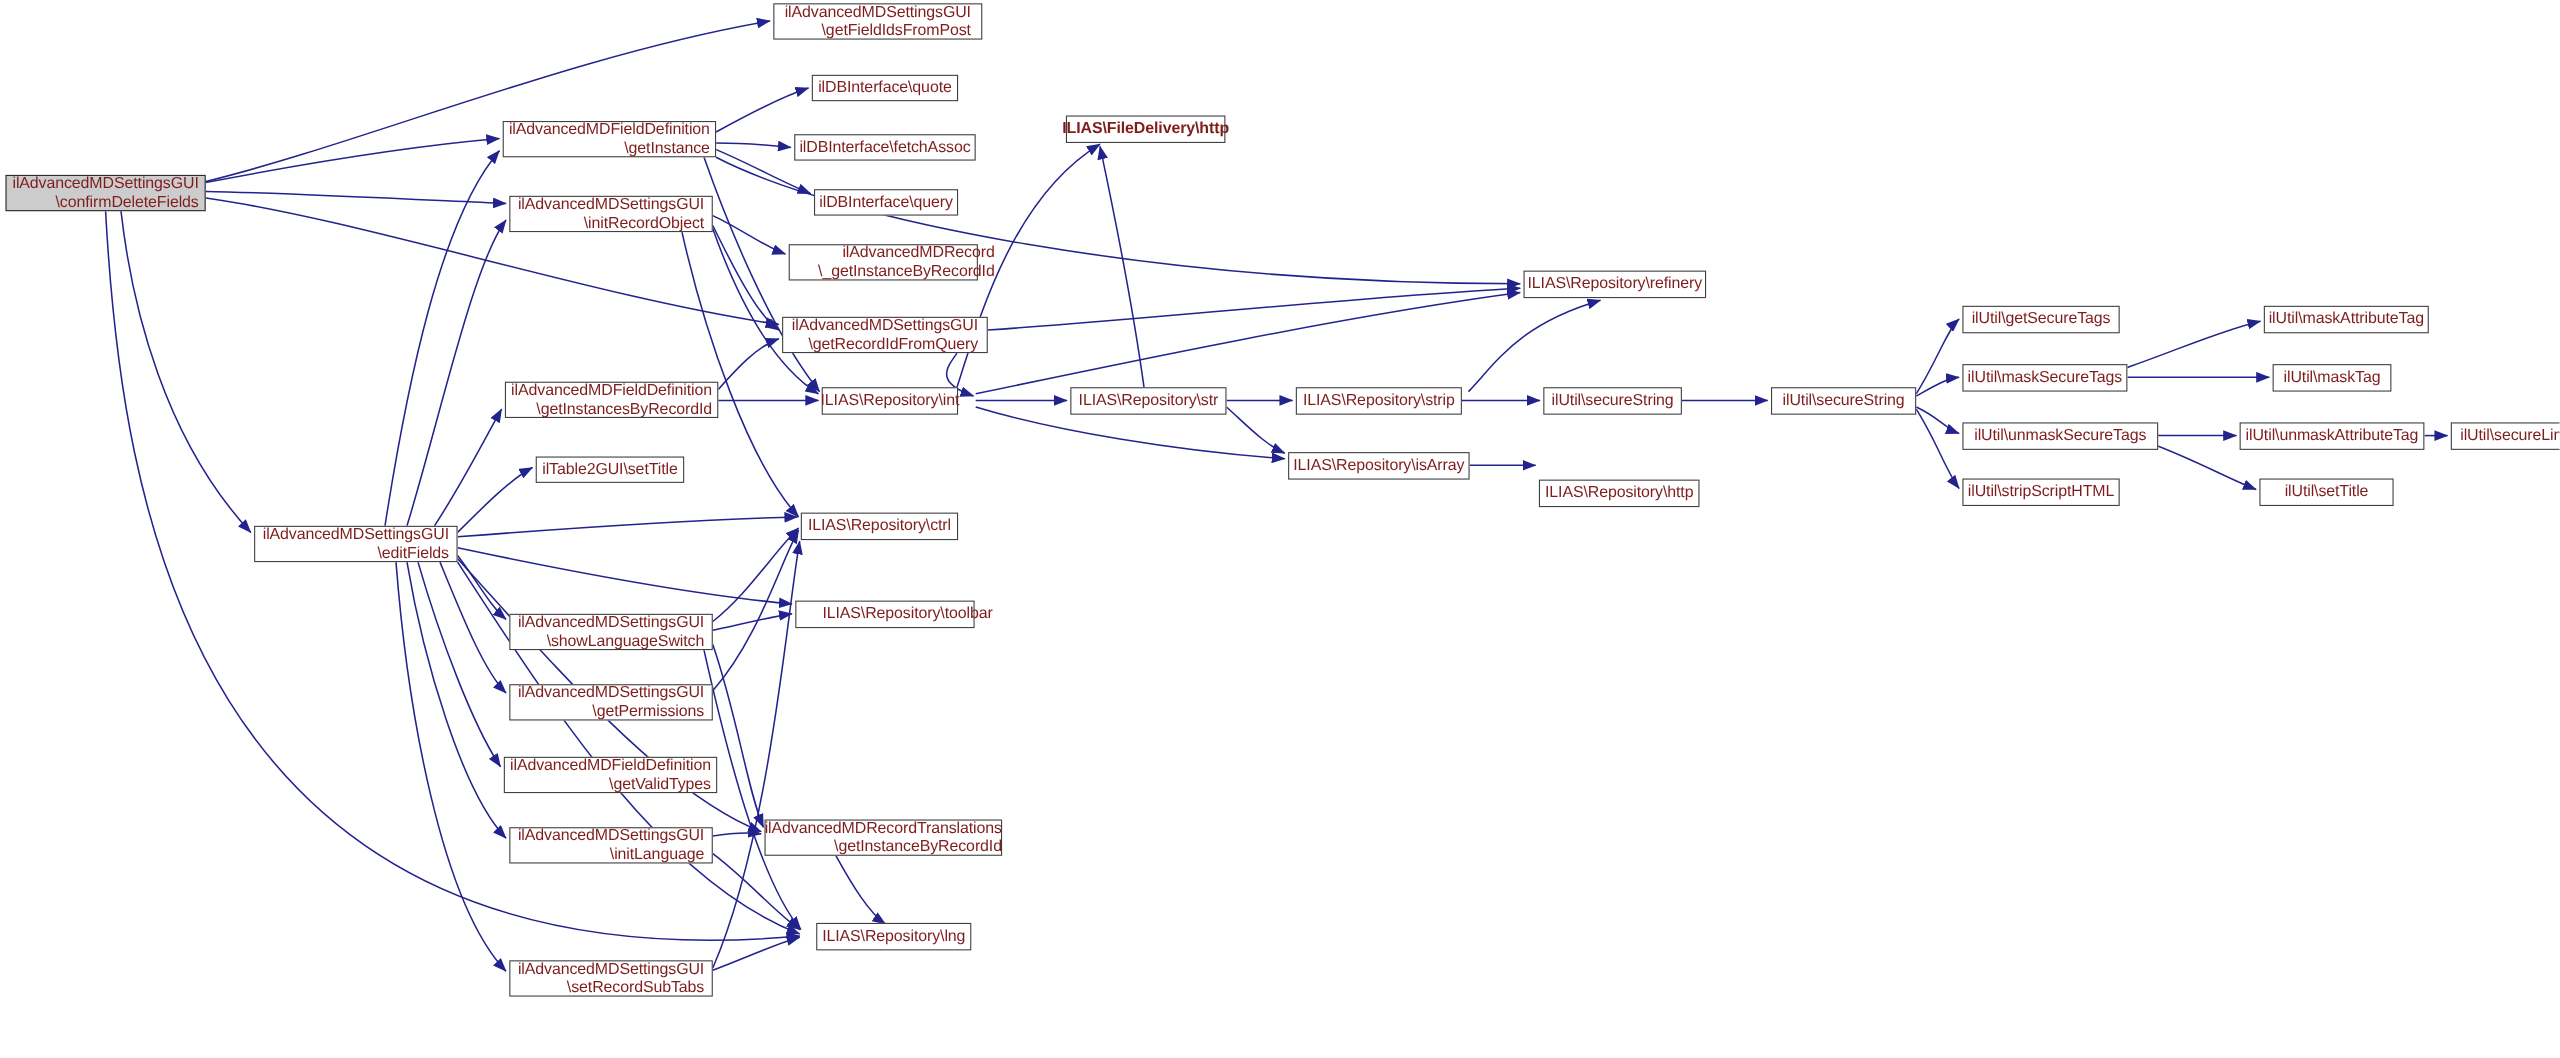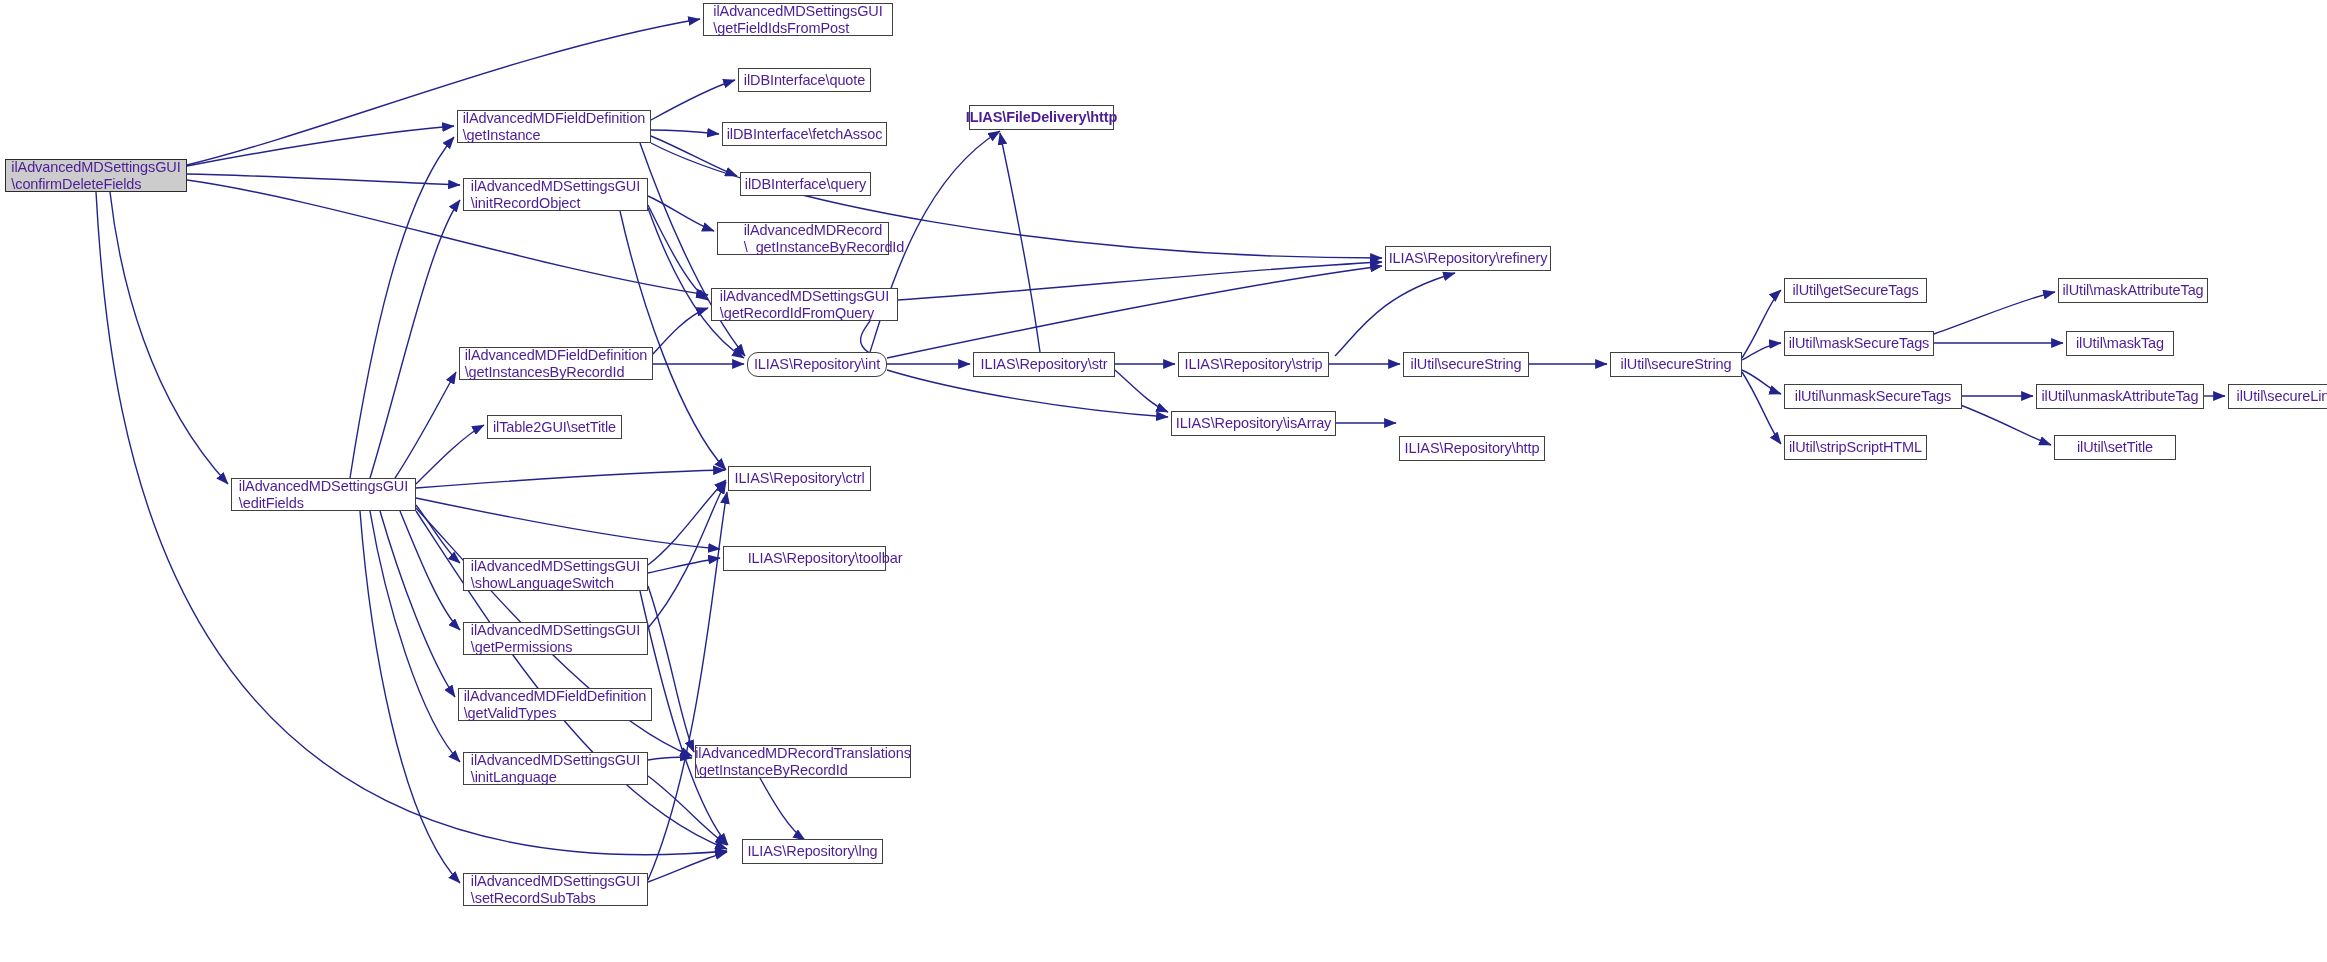--- a/index.html
+++ b/index.html
@@ -23,25 +23,25 @@
     top: 0;
     width: 2327px;
     height: 962px;
     pointer-events: none;
   }
   .node {
     position: absolute;
     box-sizing: border-box;
     border: 1px solid #404040;
     background: #ffffff;
-    color: #4c1d95;
+    color: #7f1d1d;
     display: flex;
     align-items: center;
     justify-content: center;
-    text-align: left;
+    text-align: right;
     line-height: 1.12;
     font-size: 14.5px;
     letter-spacing: -0.1px;
     white-space: pre-line;
     padding: 0 3px;
     font-family: "Liberation Sans", sans-serif;
   }
   .node.root {
     background: #cccccc;
     border: 1px solid #2b2b2b;
@@ -138,21 +138,21 @@
       <div class="node" style="left: 717px; top: 222px; width: 172px; height: 33px; padding-left: 45px;">ilAdvancedMDRecord
 \_getInstanceByRecordId</div>
       <div class="node" style="left: 1385px; top: 246px; width: 166px; height: 25px;">ILIAS\Repository\refinery</div>
       <div class="node" style="left: 1784px; top: 278px; width: 143px; height: 25px;">ilUtil\getSecureTags</div>
       <div class="node" style="left: 2058px; top: 278px; width: 150px; height: 25px;">ilUtil\maskAttributeTag</div>
       <div class="node" style="left: 711px; top: 288px; width: 187px; height: 33px;">ilAdvancedMDSettingsGUI
 \getRecordIdFromQuery</div>
       <div class="node" style="left: 1784px; top: 331px; width: 150px; height: 25px;">ilUtil\maskSecureTags</div>
       <div class="node" style="left: 2066px; top: 331px; width: 108px; height: 25px;">ilUtil\maskTag</div>
       <div class="node" style="left: 1610px; top: 352px; width: 132px; height: 25px;">ilUtil\secureString</div>
-      <div class="node" style="left: 747px; top: 352px; width: 140px; height: 25px; border-radius: 11px;">ILIAS\Repository\int</div>
+      <div class="node" style="left: 747px; top: 352px; width: 124px; height: 25px;">ILIAS\Repository\int</div>
       <div class="node" style="left: 973px; top: 352px; width: 142px; height: 25px;">ILIAS\Repository\str</div>
       <div class="node" style="left: 1178px; top: 352px; width: 151px; height: 25px;">ILIAS\Repository\strip</div>
       <div class="node" style="left: 1403px; top: 352px; width: 126px; height: 25px;">ilUtil\secureString</div>
       <div class="node" style="left: 459px; top: 347px; width: 194px; height: 33px;">ilAdvancedMDFieldDefinition
 \getInstancesByRecordId</div>
       <div class="node" style="left: 1784px; top: 384px; width: 178px; height: 25px;">ilUtil\unmaskSecureTags</div>
       <div class="node" style="left: 2036px; top: 384px; width: 168px; height: 25px;">ilUtil\unmaskAttributeTag</div>
       <div class="node" style="left: 2228px; top: 384px; width: 117px; height: 25px;">ilUtil\secureLink</div>
       <div class="node" style="left: 1171px; top: 411px; width: 165px; height: 25px;">ILIAS\Repository\isArray</div>
       <div class="node" style="left: 1399px; top: 411px; width: 146px; height: 25px; margin-top: 25px;">ILIAS\Repository\http</div>

